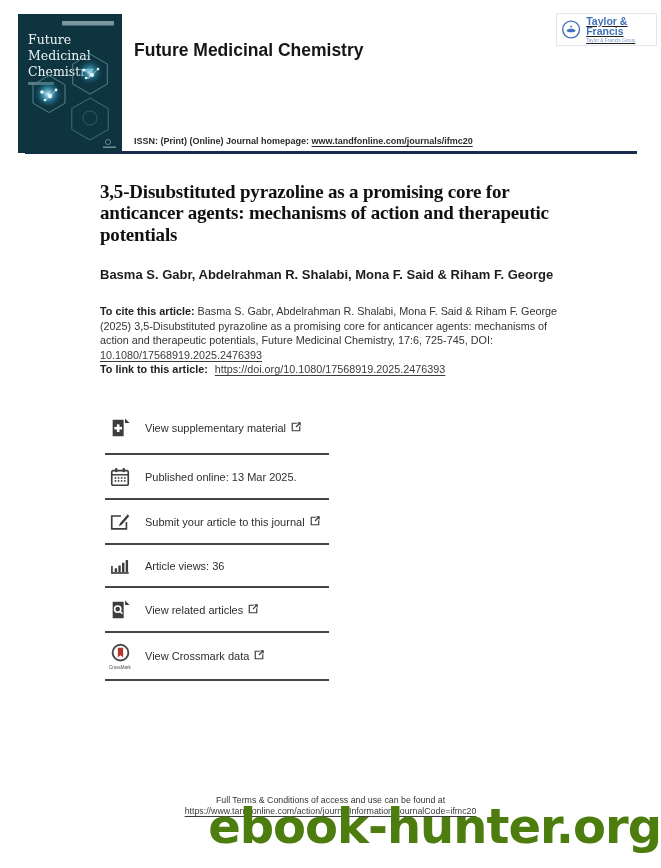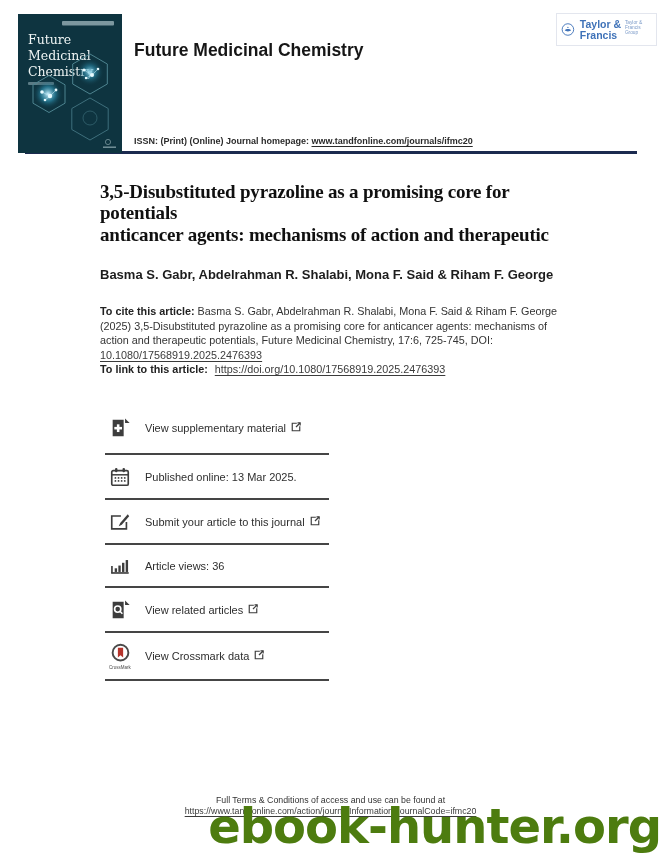--- a/index.html
+++ b/index.html
@@ -7,21 +7,21 @@
         font-family:"Liberation Sans",sans-serif;color:#222;}
 
   
   .cover{position:absolute;left:18px;top:14px;width:104px;height:139px;z-index:2;}
   .navy-rule{position:absolute;left:25px;top:151px;width:612px;height:3px;background:#1b2a4f;z-index:1;}
   .journal-title{position:absolute;left:134px;top:40px;font-size:17.5px;font-weight:700;color:#161616;}
   .issn-line{position:absolute;left:134px;top:136px;font-size:9px;font-weight:700;color:#2b2b2b;}
   .issn-line .link{text-decoration:underline;text-underline-offset:2px;}
   .tf-card{position:absolute;left:556px;top:13px;width:101px;height:33px;border:1px solid #e3e6ee;
            background:#fff;display:flex;align-items:center;gap:5px;padding:2px 4px;box-sizing:border-box;}
-  .tf-texts{display:flex;flex-direction:row;line-height:1;}
+  .tf-texts{display:flex;flex-direction:column;line-height:1;text-decoration:underline;}
   .tf-name{font-size:10.5px;font-weight:600;color:#3f72b8;}
   .tf-group{font-size:4.8px;color:#7d9cc9;margin-top:2px;}
 
   
   .art-title{position:absolute;left:100px;top:181px;font-family:"Liberation Serif",serif;
              font-weight:700;font-size:19px;line-height:21.4px;color:#101010;letter-spacing:-0.2px;}
   .art-title div{white-space:nowrap;}
   .authors{position:absolute;left:100px;top:267px;font-size:13px;font-weight:700;color:#1d1d1d;}
   .cite{position:absolute;left:100px;top:304px;width:458px;font-size:10.8px;line-height:14.6px;color:#333;}
   .bold-label{font-weight:700;color:#222;}
@@ -122,22 +122,22 @@
       <circle cx="12" cy="8.4" r="1.1" fill="#3f72b8"></circle>
     </svg>
     <div class="tf-texts">
       <span class="tf-name">Taylor &amp; Francis</span>
       <span class="tf-group">Taylor &amp; Francis Group</span>
     </div>
   </div>
 
   <div class="art-title">
     <div>3,5-Disubstituted pyrazoline as a promising core for</div>
+    <div>anticancer agents: mechanisms of action and therapeutic</div>
     <div>potentials</div>
-    <div>anticancer agents: mechanisms of action and therapeutic</div>
   </div>
 
   <div class="authors">Basma S. Gabr, Abdelrahman R. Shalabi, Mona F. Said &amp; Riham F. George</div>
 
   <div class="cite">
     <span class="bold-label">To cite this article:</span><span> Basma S. Gabr, Abdelrahman R. Shalabi, Mona F. Said &amp; Riham F. George (2025) 3,5-Disubstituted pyrazoline as a promising core for anticancer agents: mechanisms of action and therapeutic potentials, Future Medicinal Chemistry, 17:6, 725-745, DOI: </span><span class="u-link">10.1080/17568919.2025.2476393</span>
   </div>
 
   <div class="link-line">
     <span class="bold-label">To link to this article:</span><span class="u-link">https://doi.org/10.1080/17568919.2025.2476393</span>

